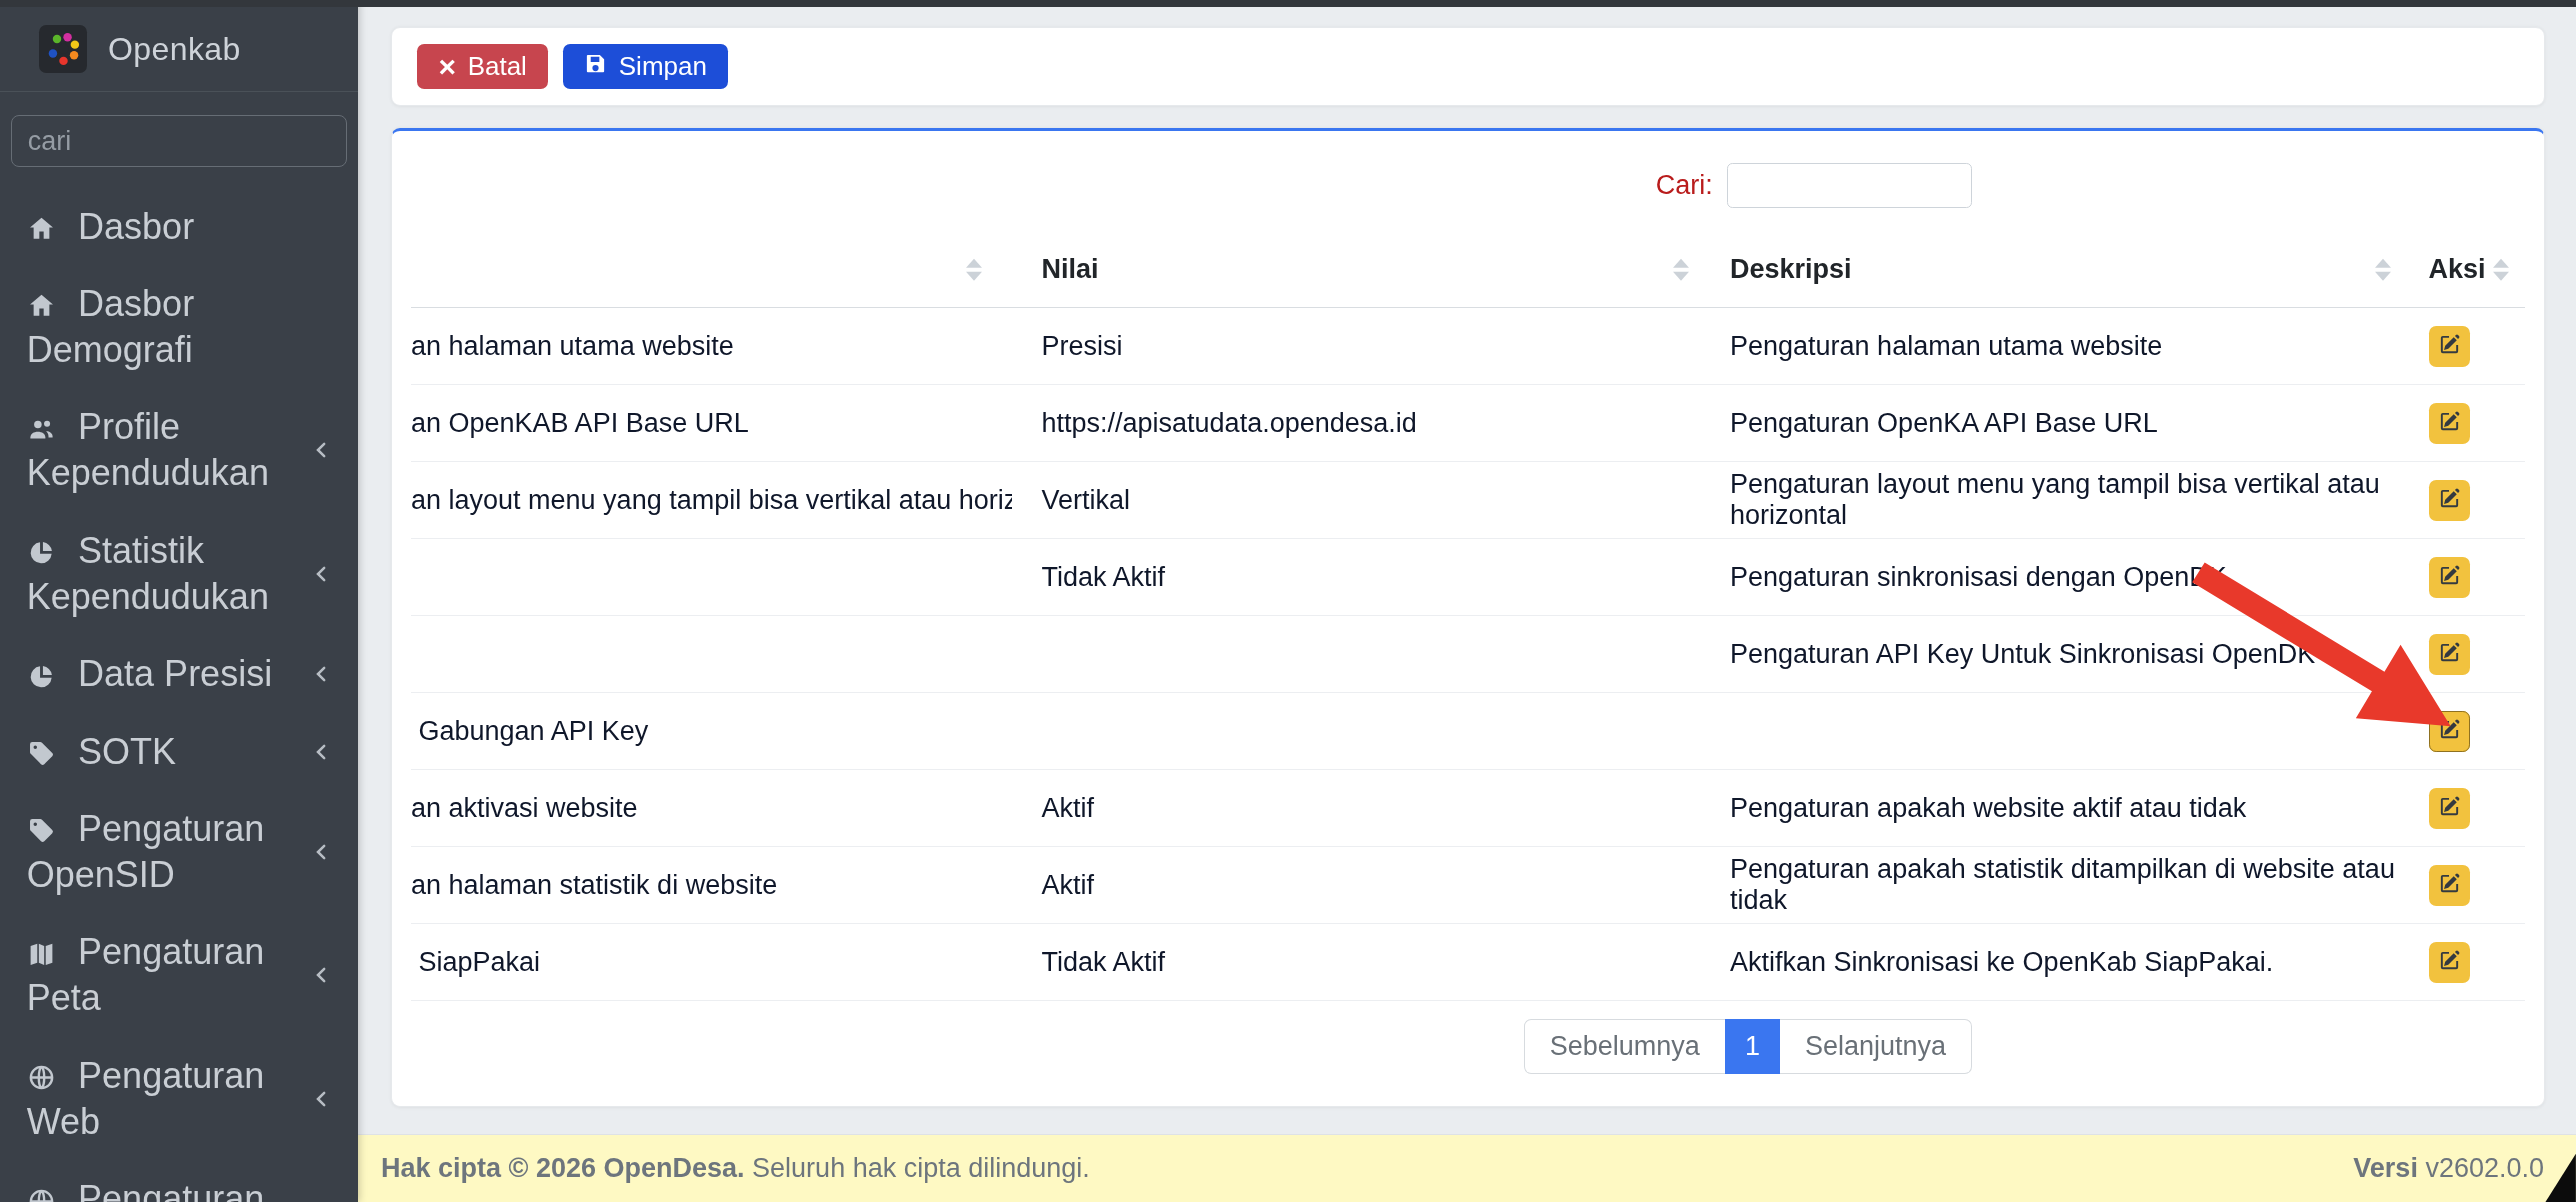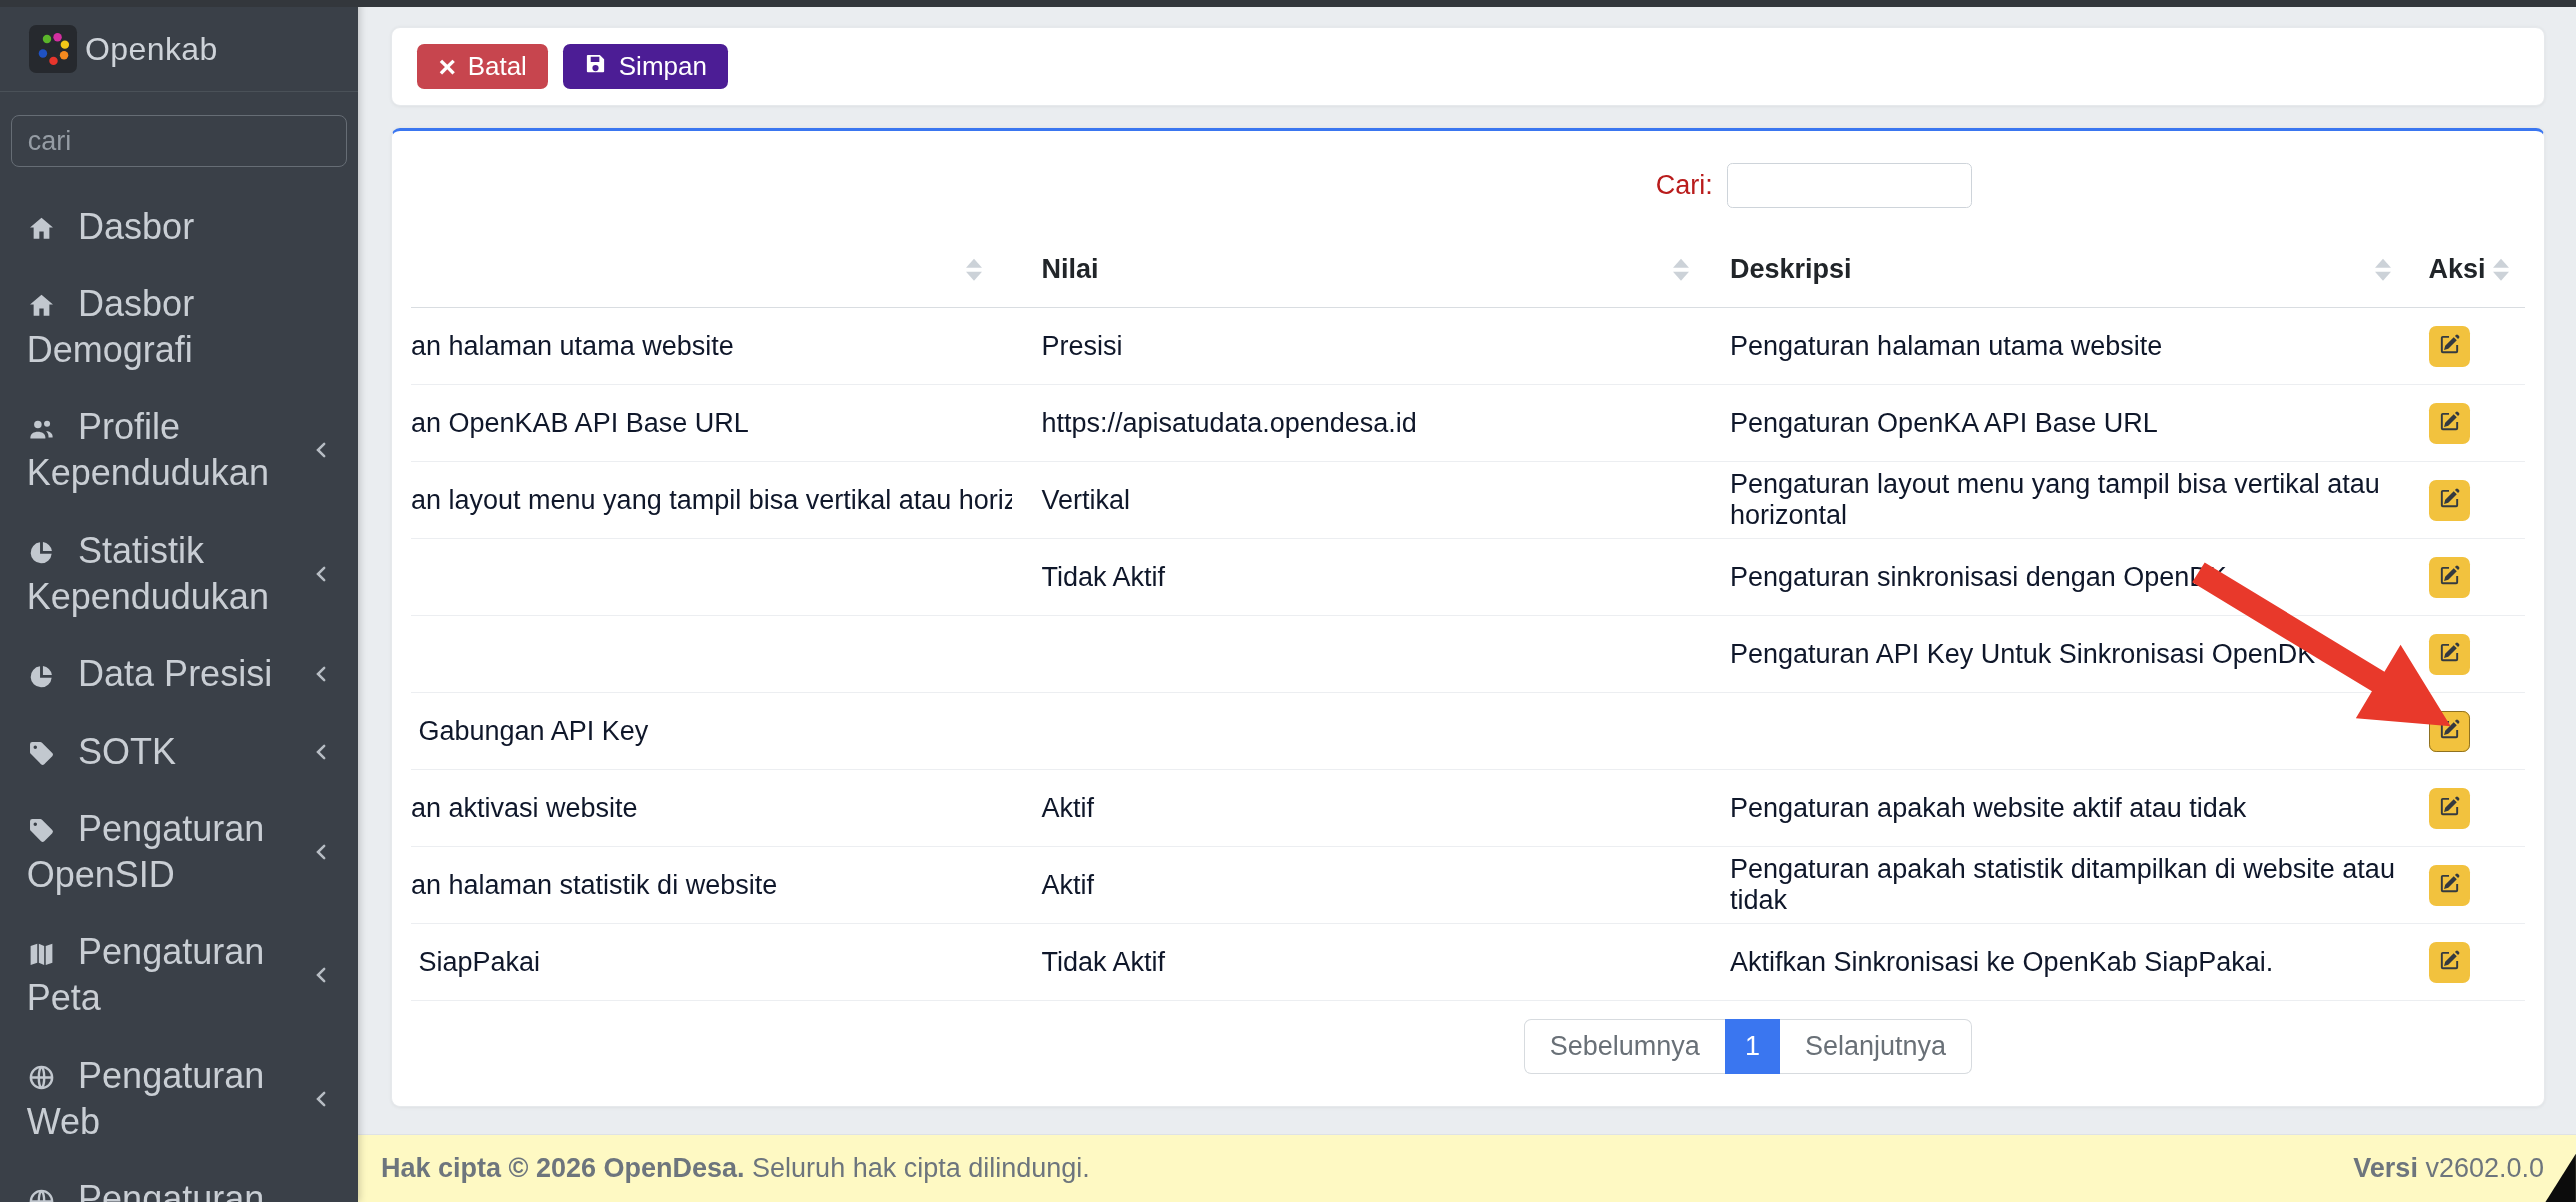--- a/index.html
+++ b/index.html
@@ -5,21 +5,21 @@
 <style>
   * { margin:0; padding:0; box-sizing:border-box; }
   html,body { width:2576px; height:1202px; overflow:hidden;
     font-family:"Liberation Sans", sans-serif; background:#eaedf0; }
   .page { display:flex; width:2576px; height:1202px; position:relative; }
   .topbar { position:absolute; left:0; top:0; width:100%; height:7.2px; background:#33373c; z-index:40; }
 
   
   .sidebar { width:358px; height:100%; background:#3a4048; flex:0 0 358px;
     box-shadow:1.8px 0 7.2px rgba(0,0,0,.18); position:relative; z-index:10; padding-top:7.2px; }
-  .brand { display:flex; align-items:center; gap:8px; padding:18px 0 18px 29px;
+  .brand { display:flex; align-items:center; gap:21px; padding:18px 0 18px 39px;
     border-bottom:0.9px solid #4a5158; }
   .brand-logo { width:48px; height:48px; border-radius:7.2px; background:#26292e;
     display:flex; align-items:center; justify-content:center; }
   .brand-text { color:#ced3d9; font-size:32px; letter-spacing:0.4px; }
   .side-search { display:flex; margin:23px 10.7px 0 10.7px; height:52px;
     border:0.9px solid #666d75; border-radius:8px; overflow:hidden; }
   .side-search input { flex:1; background:transparent; border:none; outline:none;
     color:#c3c8cf; font-size:27px; padding:0 16px; font-family:inherit; }
   .side-search input::placeholder { color:#959ca4; }
   .nav { padding:23px 10.7px 0 10.7px; }
@@ -41,21 +41,21 @@
 
   
   .main { flex:1; padding:27px 31px 0 33px; position:relative; }
   .card { background:#fff; border-radius:9px; border:0.9px solid #e6e9ec;
     box-shadow:0 0.9px 3.6px rgba(0,0,0,.06); }
   .toolbar-card { height:79px; display:flex; align-items:center; gap:14.3px; padding:0 25px;
     margin-bottom:21.5px; }
   .btn { display:inline-flex; align-items:center; gap:11.6px; border:none; border-radius:7.2px;
     color:#fff; font-size:26px; padding:0 21.5px; height:45px; cursor:pointer; font-family:inherit; }
   .btn-danger { background:#c7454e; }
-  .btn-primary { background:#4c1d95; }
+  .btn-primary { background:#1d4ed8; }
   .btn .x-glyph { font-size:30px; font-weight:700; line-height:1; }
   .btn svg { width:23px; height:23px; }
 
   .table-card { border-top:3.6px solid #3a76f0; min-height:975px; padding:32px 19px 32px 19px; }
   .filter-row { display:flex; justify-content:flex-end; align-items:center; gap:14.3px;
     margin:0 553px 25px 0; height:45px; }
   .filter-label { font-size:27px; font-weight:400; color:#b91c1c; }
   .filter-input { width:245px; height:45px; border:0.9px solid #ced4da; border-radius:5.4px;
     font-size:25px; padding:0 12.5px; outline:none; font-family:inherit; color:#212529; }
 

